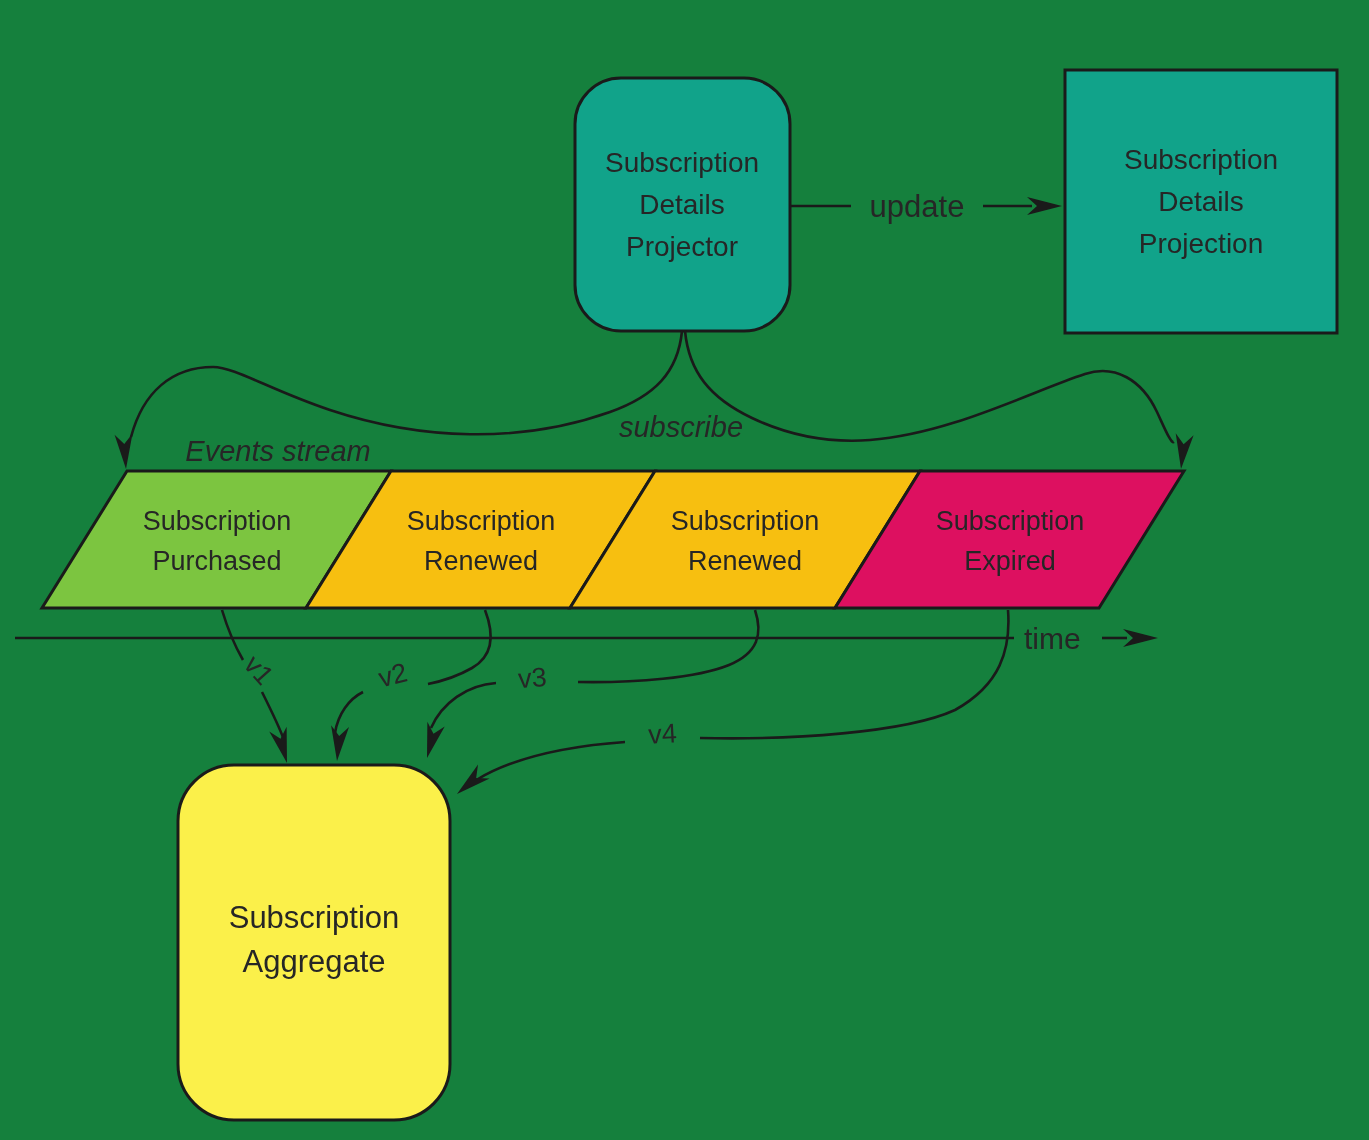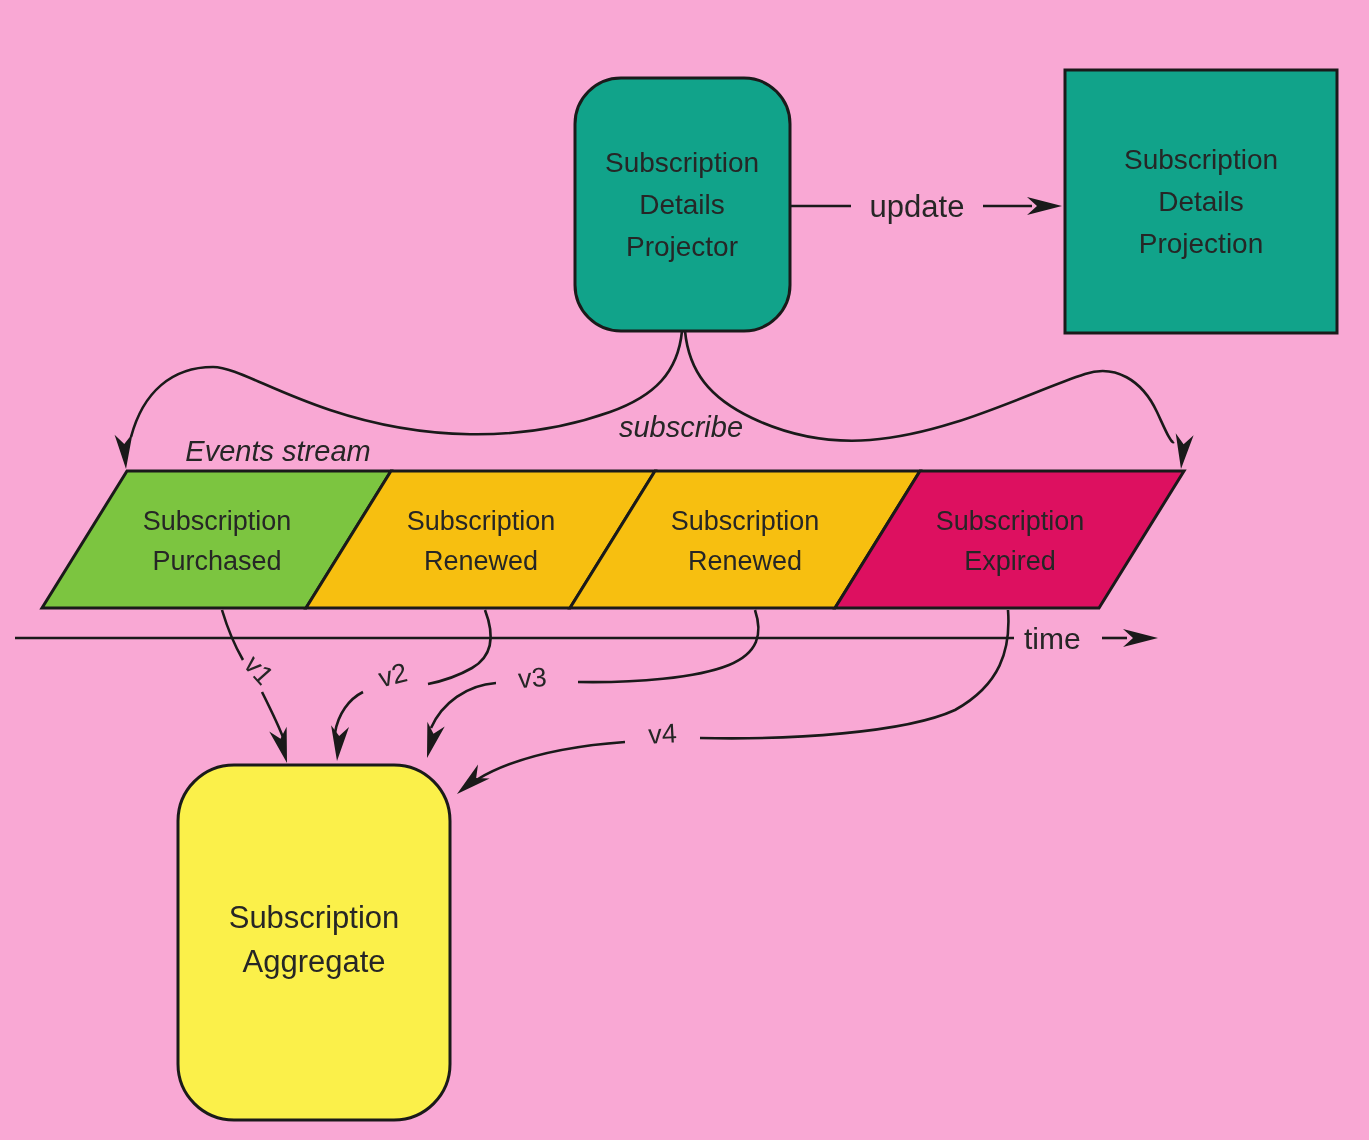--- a/index.html
+++ b/index.html
@@ -1,20 +1,20 @@
 <!DOCTYPE html>
 <html><head>
 <meta charset="utf-8">
 <style>
   html, body { margin: 0; padding: 0; background: #ffffff; }
   .stage {
     position: relative;
     width: 1369px;
     height: 1140px;
-    background: #f9a8d4;
+    background: #15803d;
     font-family: "Liberation Sans", sans-serif;
   }
   svg { display: block; }
   .shape { stroke: #1a1a1a; stroke-width: 3; }
   .flow  { fill: none; stroke: #1a1a1a; stroke-width: 2.6; }
   .axis  { fill: none; stroke: #1a1a1a; stroke-width: 2.6; }
   .dart  { fill: #1a1a1a; stroke: none; }
   text {
     fill: #262626;
     font-family: "Liberation Sans", sans-serif;

